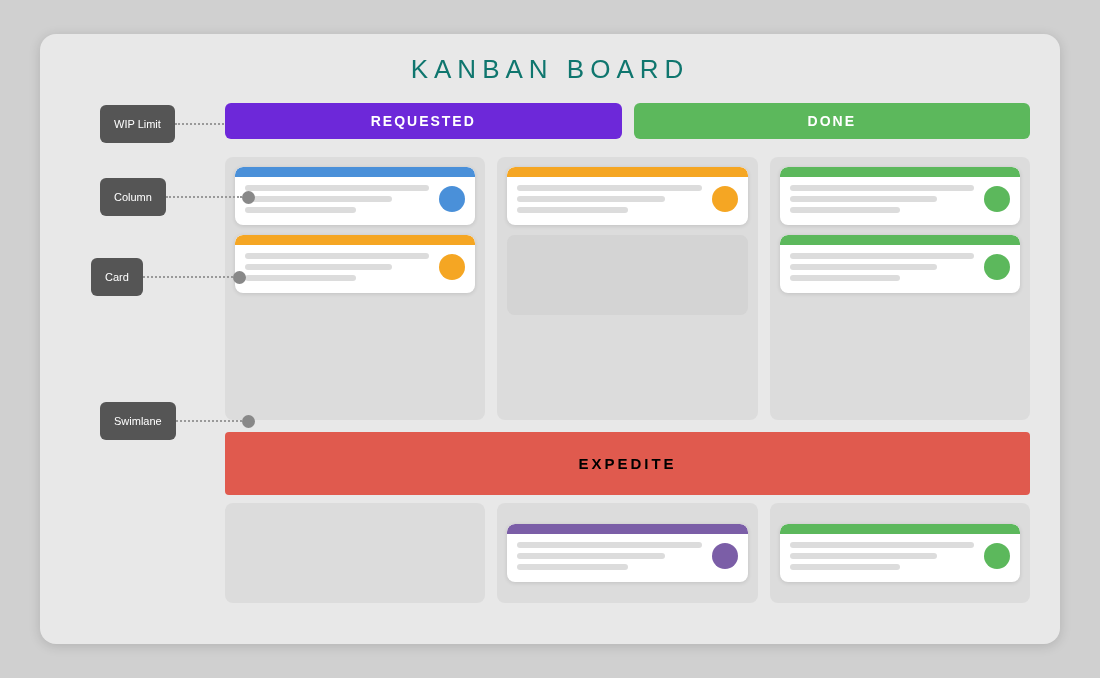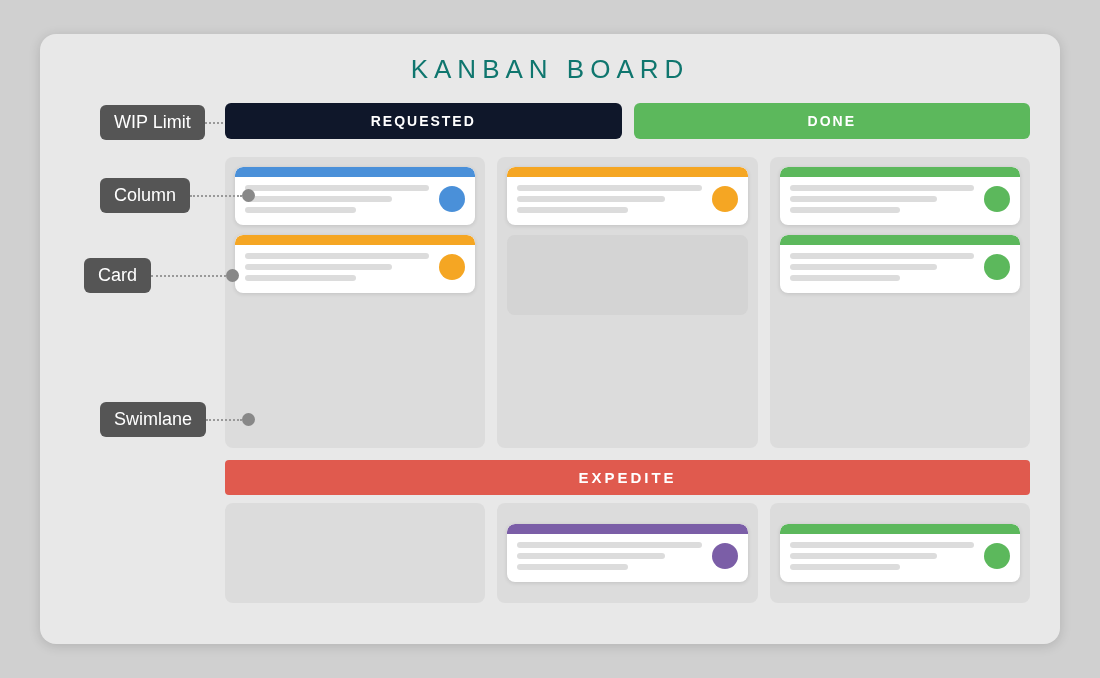--- a/index.html
+++ b/index.html
@@ -43,21 +43,21 @@
       border-radius: 6px;
       padding: 10px 0;
       text-align: center;
       font-size: 14px;
       font-weight: 700;
       letter-spacing: 2px;
       color: #fff;
       flex: 1;
     }
 
-    .col-requested { background: #0f172a; }
+    .col-requested { background: #6d28d9; }
     .col-inprogress { background: #f5a623; }
     .col-done { background: #5cb85c; text-align: center; }
 
     .kanban-column {
       flex: 1;
       background: #dcdcdc;
       border-radius: 8px;
       padding: 10px;
       display: flex;
       flex-direction: column;
@@ -140,38 +140,38 @@
       align-items: center;
     }
     .col-label-row {
       position: absolute;
       left: 30px;
       display: flex;
       align-items: center;
     }
     .card-label-row {
       position: absolute;
-      left: 14px;
+      left: 21px;
       display: flex;
       align-items: center;
     }
     .swimlane-label-row {
       position: absolute;
       left: 30px;
       display: flex;
       align-items: center;
       margin-top: 32px;
     }
 
     .label-tag {
       background: #555;
       color: #fff;
       border-radius: 6px;
-      padding: 7px 14px;
-      font-size: 18px;
+      padding: 13px 14px;
+      font-size: 11px;
       font-weight: 500;
       white-space: nowrap;
     }
 
     .dline {
       border-bottom: 2px dotted #999;
       height: 0;
     }
 
     .endpoint-dot {
@@ -309,21 +309,21 @@
               </div>
               <div class="card-dot dot-green"></div>
             </div>
           </div>
         </div>
 
       </div>
 
       <div style="margin-top:4px;">
 
-        <div style="background:#e05a4e; color:#ffffff; text-align:center; font-size:15px; font-weight:700; letter-spacing:3px; padding:9px 0; border-radius:4px; margin-bottom:8px;">EXPEDITE</div>
+        <div style="background:#e05a4e; color:#000000; text-align:center; font-size:15px; font-weight:700; letter-spacing:3px; padding:23px 0; border-radius:4px; margin-bottom:8px;">EXPEDITE</div>
 
         <div style="display:flex; gap:12px;">
 
           <div class="swimlane-col">
           </div>
 
           <div class="swimlane-col">
             <div class="kanban-card" style="width:100%;">
               <div class="card-top-bar bar-purple"></div>
               <div class="card-body">

